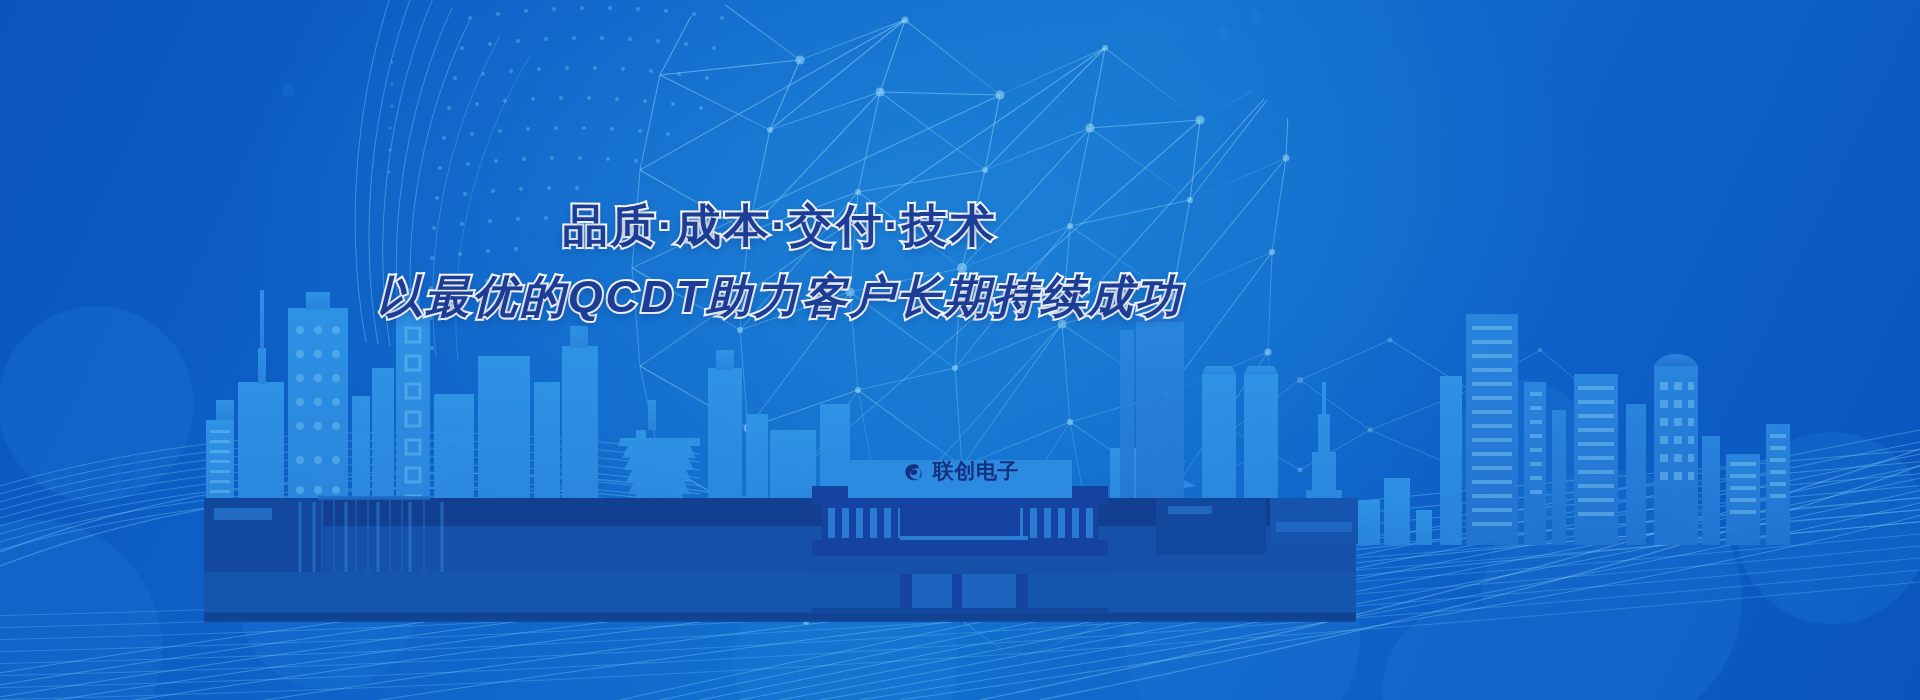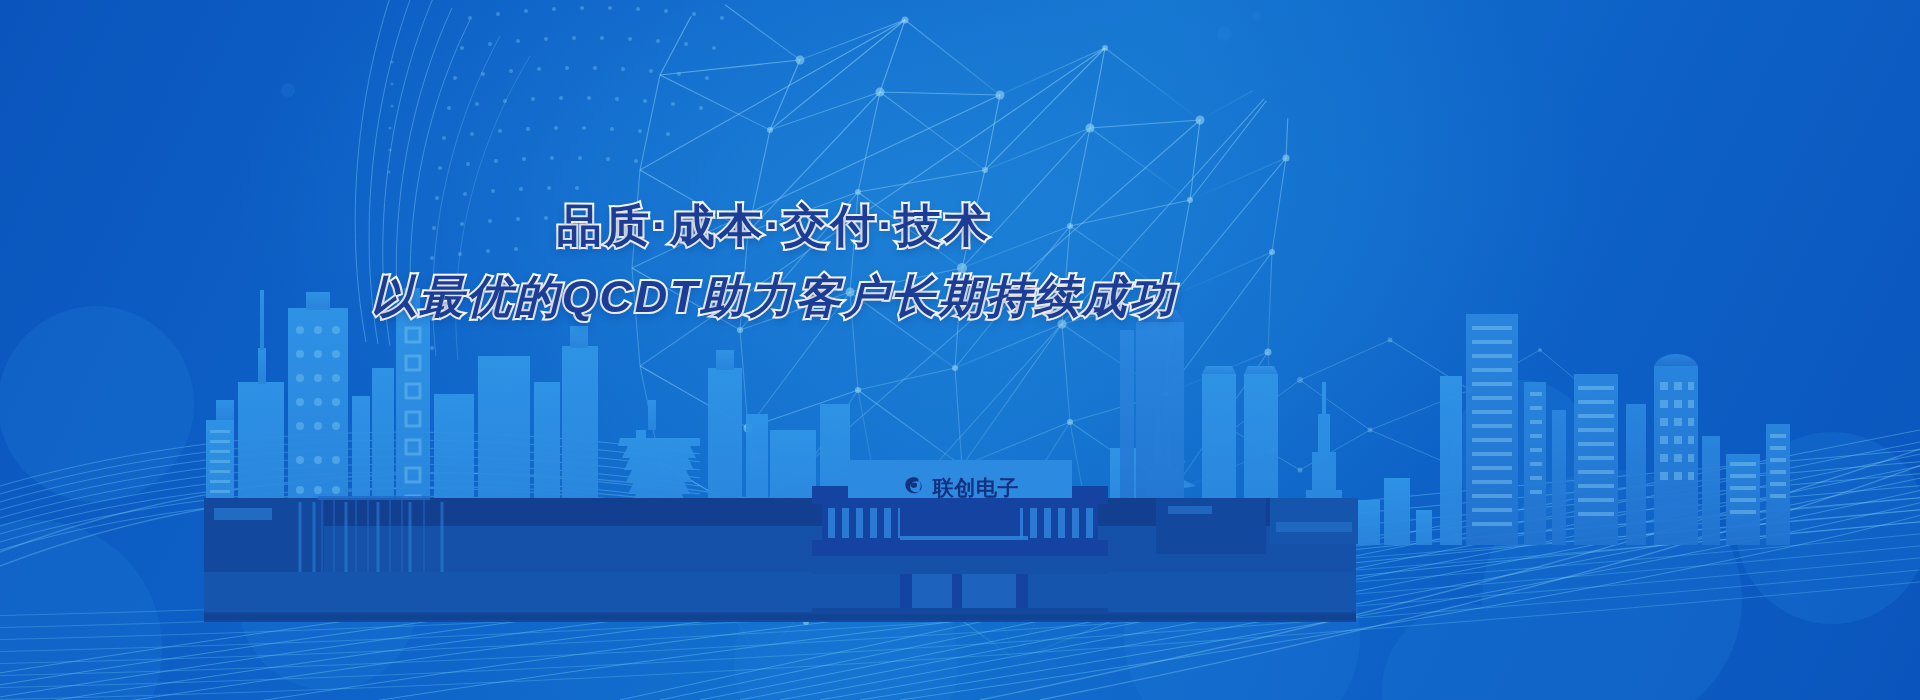--- a/index.html
+++ b/index.html
@@ -25,21 +25,21 @@
   .layer {
     position: absolute;
     inset: 0;
     pointer-events: none;
   }
   .layer svg { display: block; width: 1920px; height: 700px; }
 
   
   #headline-block {
     position: absolute;
-    left: 6px;
+    left: 12px;
     top: 196px;
     width: 1536px;
     text-align: center;
     z-index: 40;
   }
   .headline {
     margin: 0;
     font-weight: bold;
     color: #1c3d95;
     letter-spacing: 0.06em;
@@ -63,21 +63,21 @@
 
   
   #logo-sign {
     position: absolute;
     left: 848px;
     top: 460px;
     width: 224px;
     height: 38px;
     background: #2c8ae0;
     display: flex;
-    align-items: flex-end;
+    align-items: flex-start;
     justify-content: center;
     gap: 7px;
     z-index: 34;
   }
   #logo-mark { width: 25px; height: 25px; display: block; }
   #logo-text {
     font-size: 21px;
     font-weight: bold;
     color: #14307e;
     letter-spacing: 0.03em;

